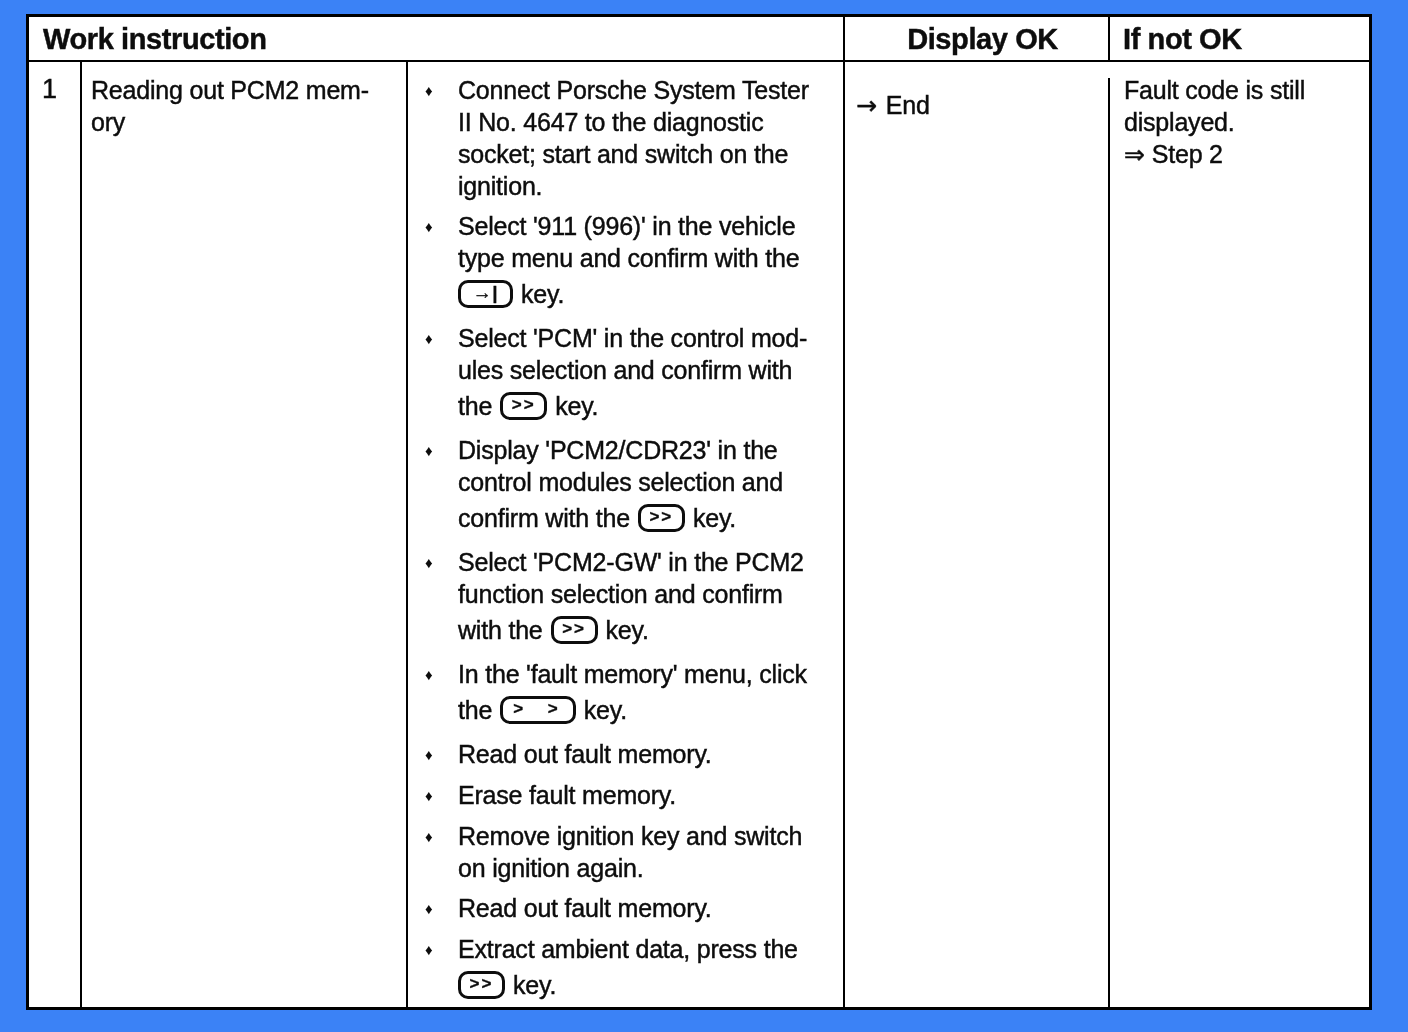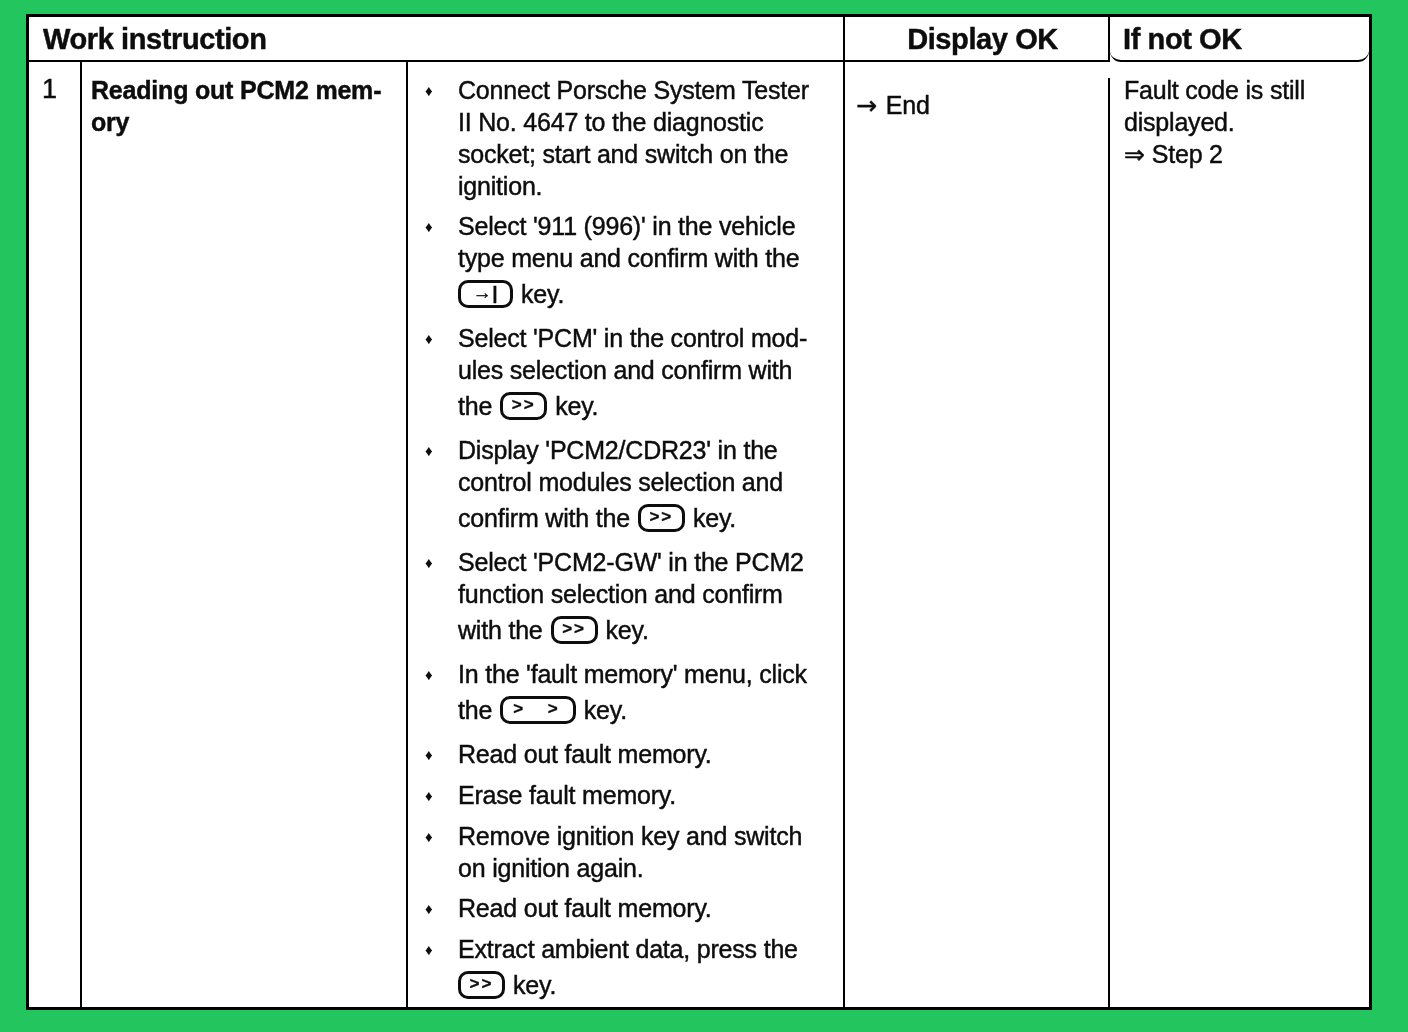--- a/index.html
+++ b/index.html
@@ -4,21 +4,21 @@
 <style>
   * { box-sizing: border-box; margin: 0; padding: 0; }
   html, body { width: 1408px; height: 1032px; }
   body {
     background: #ffffff;
     font-family: "Liberation Sans", "DejaVu Sans", sans-serif;
     color: #0d0d0d;
     -webkit-text-stroke: 0.45px #0d0d0d;
     letter-spacing: -0.2px;
   }
-  .page { position: relative; width: 1408px; height: 1032px; background: #22c55e; }
+  .page { position: relative; width: 1408px; height: 1032px; background: #3b82f6; }
 
   .doc-table {
     position: absolute;
     left: 26px; top: 14px;
     width: 1346px; height: 996px;
     border: 3px solid #000;
     display: grid;
     grid-template-columns: 53px 326px 437px 265px 1fr;
     grid-template-rows: 45px 1fr;
     background: #fff;
@@ -29,26 +29,26 @@
     border-bottom: 2px solid #000;
     font-weight: 700;
     font-size: 29px;
     letter-spacing: -0.4px;
     padding-top: 6px;
     white-space: nowrap;
     overflow: hidden;
   }
   .hdr-work   { grid-column: 1 / 4; padding-left: 14px; border-right: 2px solid #000; }
   .hdr-display{ grid-column: 4 / 5; padding-left: 12px; border-right: 2px solid #000; text-align: center; }
-  .hdr-ifnot  { grid-column: 5 / 6; padding-left: 13px; border-radius: 11px; }
+  .hdr-ifnot  { grid-column: 5 / 6; padding-left: 13px; }
 
   
   .cell { overflow: hidden; }
   .cell-num    { border-right: 2px solid #000; font-size: 27px; padding: 12px 0 0 13px; }
-  .cell-desc   { border-right: 2px solid #000; padding: 12px 8px 0 9px; font-weight: bold; }
+  .cell-desc   { border-right: 2px solid #000; padding: 12px 8px 0 9px; }
   .cell-steps  { border-right: 2px solid #000; padding: 12px 4px 0 17px; }
   .cell-display{ border-right: 2px solid #000; padding: 12px 0 0 11px; white-space: nowrap; margin-top: 16px; }
   .cell-ifnot  { padding: 12px 4px 12px 14px; }
 
   .line { white-space: nowrap; height: 32px; line-height: 32px; font-size: 25px; }
 
   .step { display: flex; margin-bottom: 8px; }
   .step:last-child { margin-bottom: 0; }
   .bullet {
     flex: none; width: 33px;

